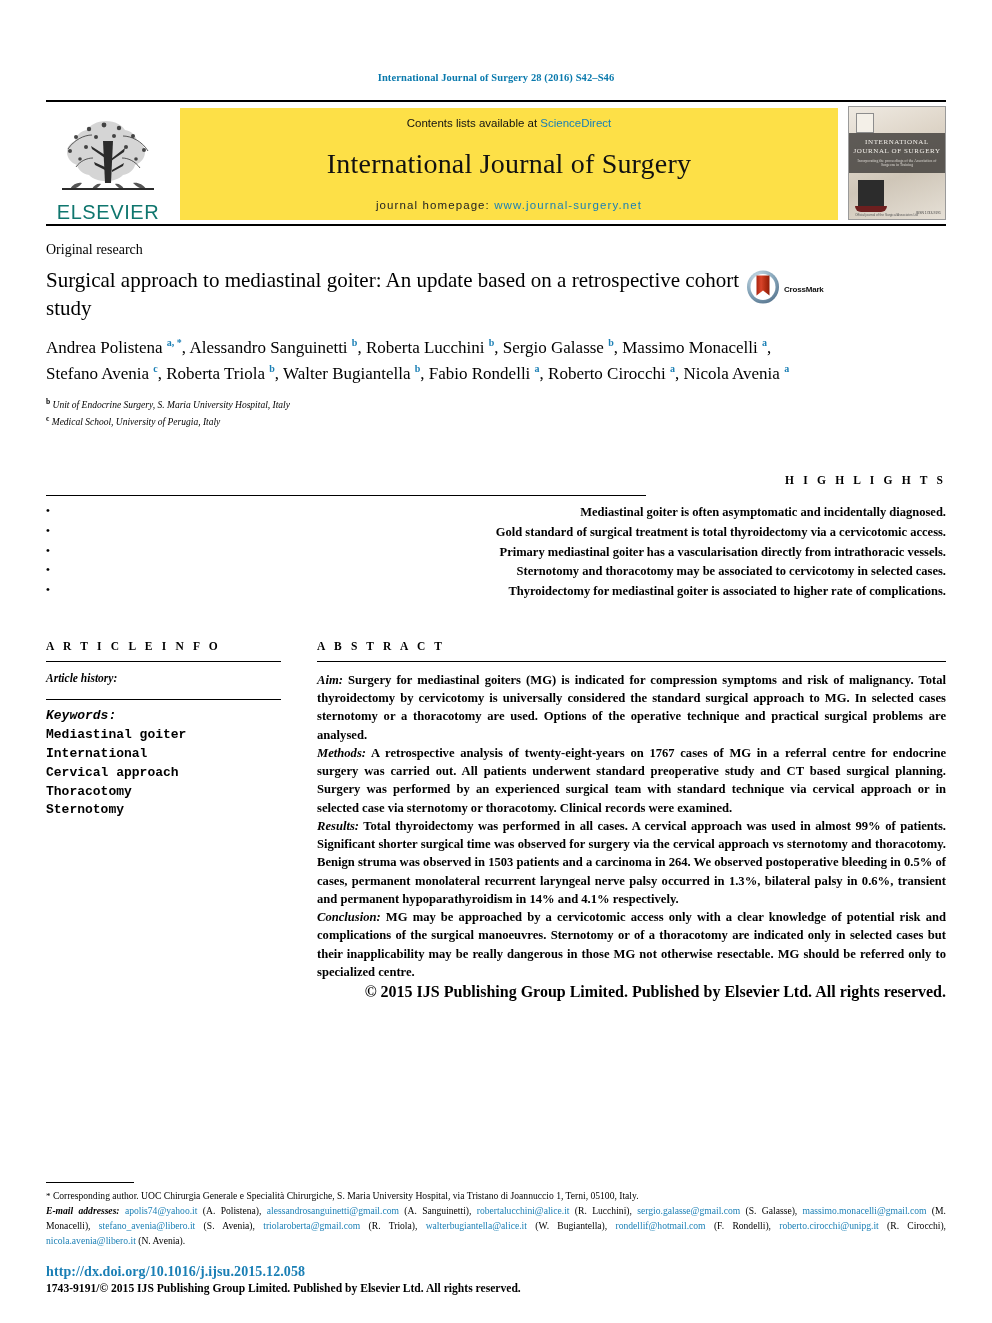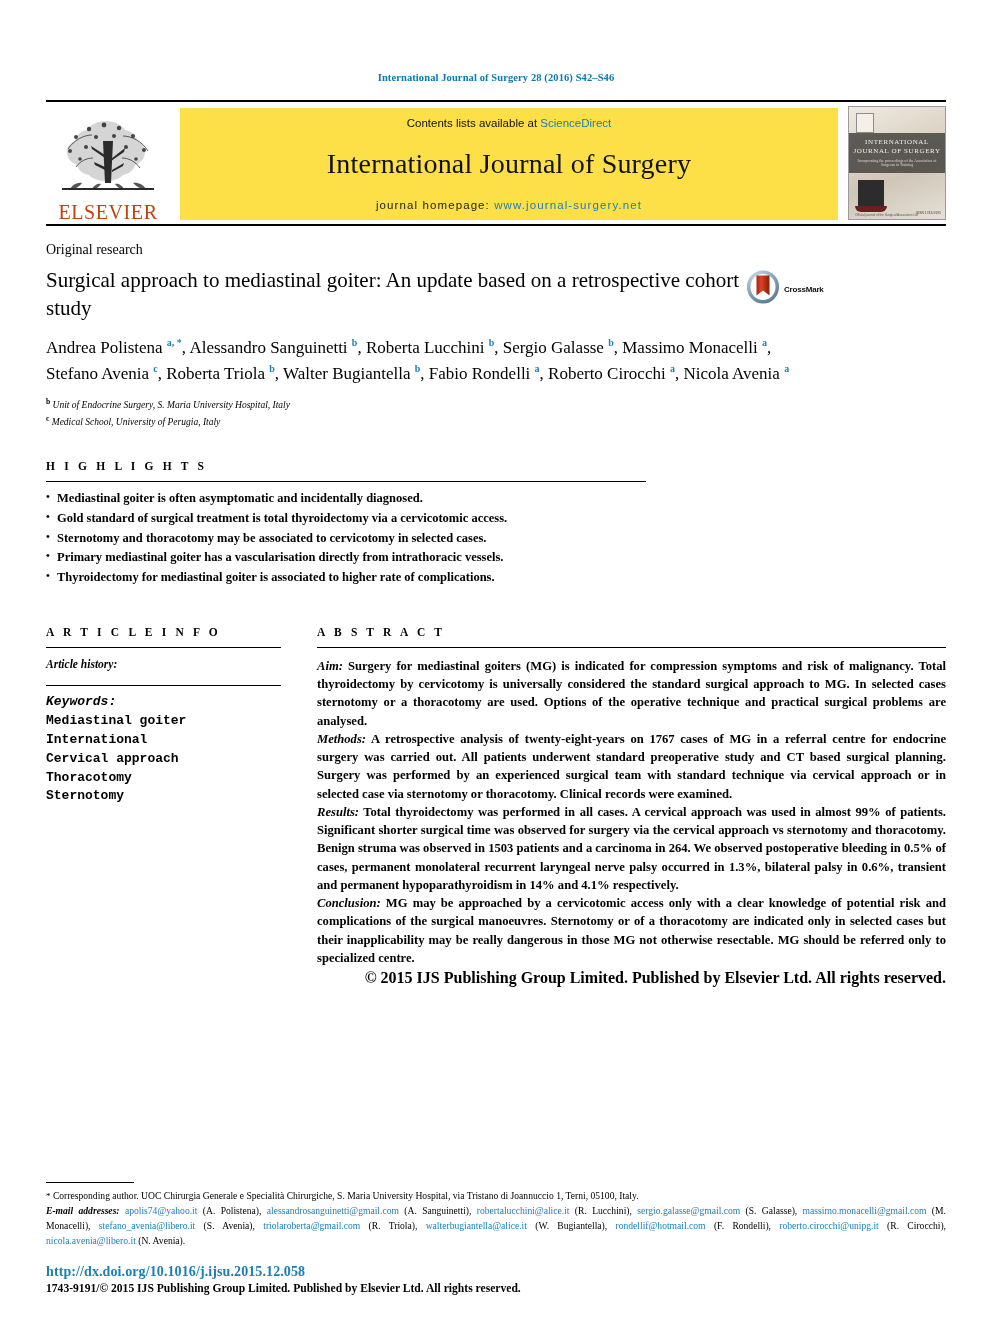--- a/index.html
+++ b/index.html
@@ -47,22 +47,22 @@
     flex: 0 0 124px;
     display: flex;
     flex-direction: column;
     align-items: center;
     justify-content: flex-end;
     padding-bottom: 2px;
     box-sizing: border-box;
   }
   .tree-svg { display:block; }
   .elsevier-word {
-    color: #c2410c;
-    font-family: Liberation Serif, serif;
+    color: #0f766e;
+    font-family: Liberation Sans, sans-serif;
     font-size: 20px;
     letter-spacing: .6px;
     line-height: 1;
     margin-top: 1px;
   }
   .journal-band {
     flex: 1 1 auto;
     background: #fde047;
     margin: 6px 10px 4px 10px;
     display: flex;
@@ -226,21 +226,22 @@
   }
 
   
   .section-head {
     font-family: "Liberation Serif", serif;
     font-weight: bold;
     font-size: 11.5px;
     letter-spacing: 3.2px;
   }
   .highlights {
-    margin-top: 31px;
+    margin-top: 45px;
+    text-align: right;
   }
   .hl-rule {
     border-bottom: 1.6px solid #000;
     margin-top: 9px;
     width: 600px;
   }
   .hl-list {
     margin: 7px 0 0 0;
     padding: 0;
     list-style: none;
@@ -457,22 +458,22 @@
       <div><span class="am">b</span><span> Unit of Endocrine Surgery, S. Maria University Hospital, Italy</span></div>
       <div><span class="am">c</span><span> Medical School, University of Perugia, Italy</span></div>
     </div>
 
   <div class="highlights">
     <div class="section-head">H I G H L I G H T S</div>
     <div class="hl-rule"></div>
     <ul class="hl-list">
         <li>Mediastinal goiter is often asymptomatic and incidentally diagnosed.</li>
         <li>Gold standard of surgical treatment is total thyroidectomy via a cervicotomic access.</li>
+        <li>Primary mediastinal goiter has a vascularisation directly from intrathoracic vessels.</li>
         <li>Sternotomy and thoracotomy may be associated to cervicotomy in selected cases.</li>
-        <li>Primary mediastinal goiter has a vascularisation directly from intrathoracic vessels.</li>
         <li>Thyroidectomy for mediastinal goiter is associated to higher rate of complications.</li>
       </ul>
   </div>
 
   <div class="info-abstract">
 
     <div class="col-info">
       <div class="section-head">A R T I C L E   I N F O</div>
       <div class="rule-thin"></div>
       <div class="info-block">

